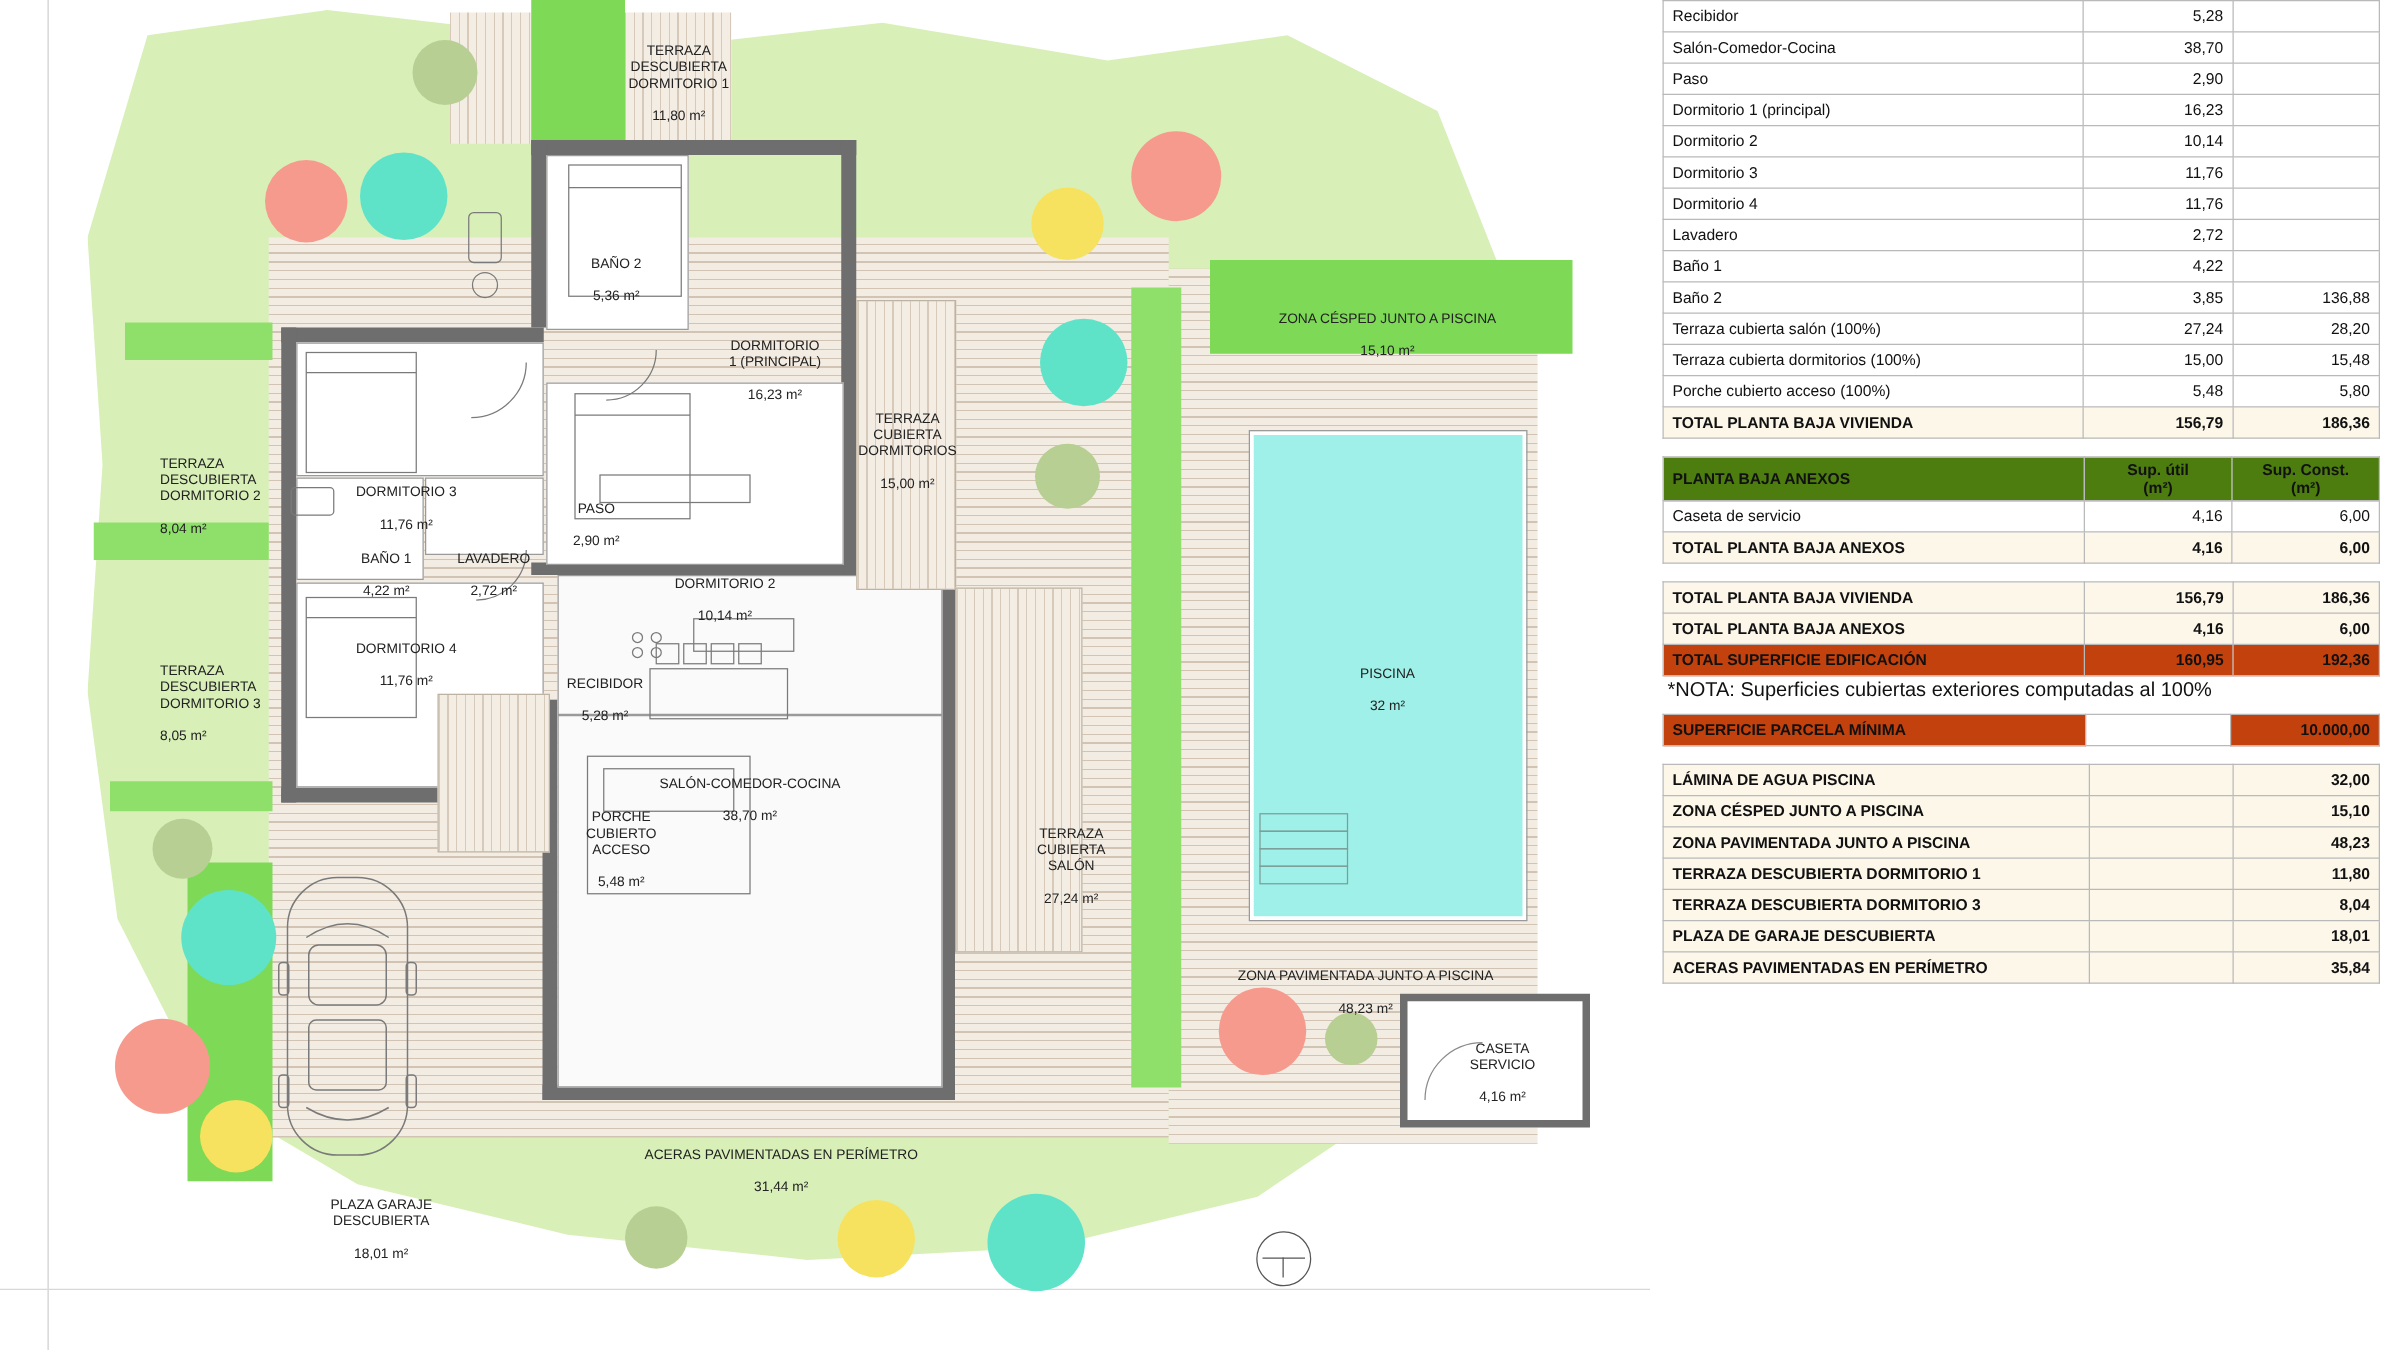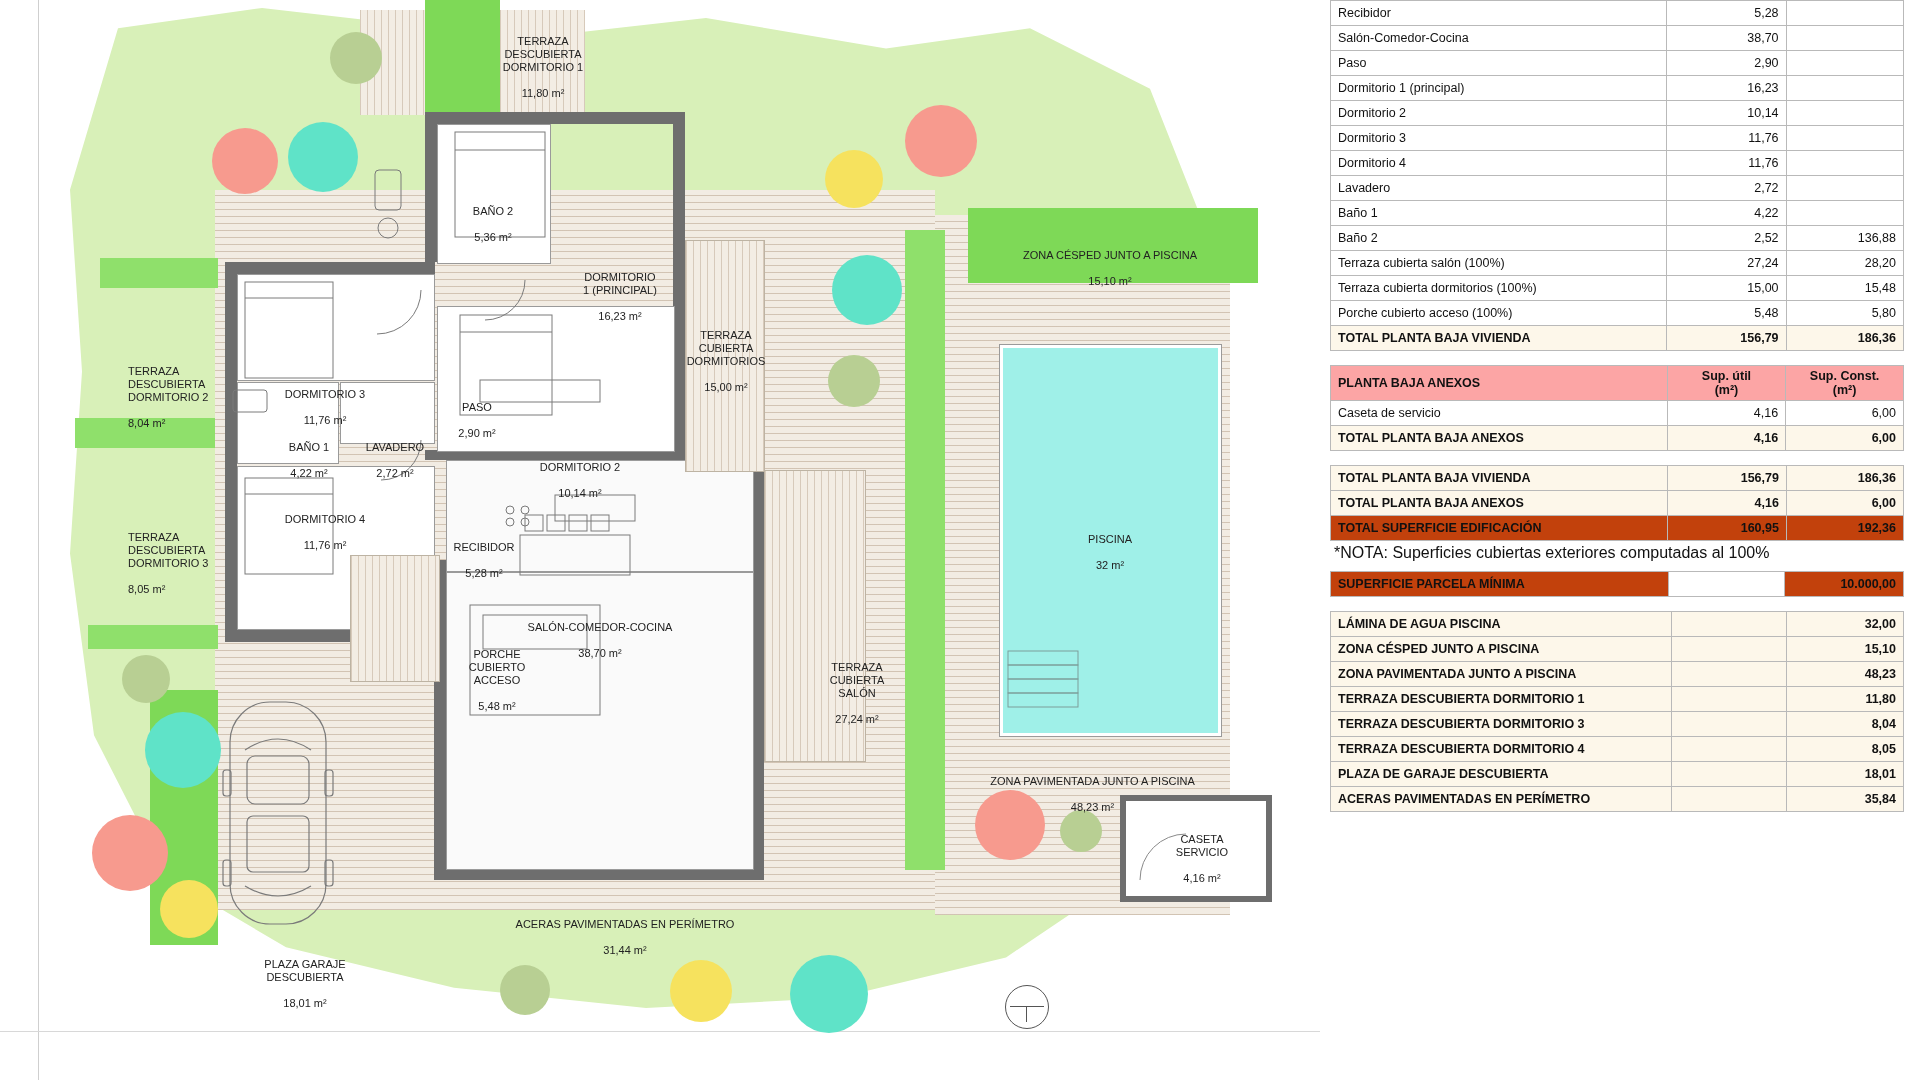--- a/index.html
+++ b/index.html
@@ -52,21 +52,21 @@
   
   .tables{position:absolute;left:1330px;top:0;width:590px;height:1080px;background:#fff;padding:0;}
   table.t{border-collapse:collapse;width:574px;margin:0 0 0 0;font-size:12.5px;}
   table.t td{border:1px solid #b9b9b9;padding:3px 7px;height:18px;color:#111;}
   td.c1{width:352px;}
   td.c2{width:112px;text-align:right;}
   td.c3{width:110px;text-align:right;}
   tr.bold td{font-weight:bold;}
   tr.shade td{background:#fdf7ea;}
   tr.blue td{background:#c2410c;}
-  tr.head td{font-weight:bold;text-align:center;background:#fca5a5;margin-top:33px;}
+  tr.head td{font-weight:bold;text-align:center;background:#4d7c0f;margin-top:33px;}
   .spacer{height:14px;}
   .note{font-size:16px;padding:3px 4px;color:#111;}
 </style>
 </head>
 <body>
 
 <div class="sheet">
 
   <div class="plan">
     <div class="plan-left-rule"></div>
@@ -369,21 +369,21 @@
             <td class="c2">2,72</td>
             <td class="c3"></td>
           </tr>
         <tr>
             <td class="c1">Baño 1</td>
             <td class="c2">4,22</td>
             <td class="c3"></td>
           </tr>
         <tr>
             <td class="c1">Baño 2</td>
-            <td class="c2">2,52</td>
+            <td class="c2">3,85</td>
             <td class="c3">136,88</td>
           </tr>
         <tr>
             <td class="c1">Terraza cubierta salón (100%)</td>
             <td class="c2">27,24</td>
             <td class="c3">28,20</td>
           </tr>
         <tr>
             <td class="c1">Terraza cubierta dormitorios (100%)</td>
             <td class="c2">15,00</td>
@@ -485,25 +485,20 @@
             <td class="c1">TERRAZA DESCUBIERTA DORMITORIO 1</td>
             <td class="c2"></td>
             <td class="c3">11,80</td>
           </tr>
         <tr class="bold shade">
             <td class="c1">TERRAZA DESCUBIERTA DORMITORIO 3</td>
             <td class="c2"></td>
             <td class="c3">8,04</td>
           </tr>
         <tr class="bold shade">
-            <td class="c1">TERRAZA DESCUBIERTA DORMITORIO 4</td>
-            <td class="c2"></td>
-            <td class="c3">8,05</td>
-          </tr>
-        <tr class="bold shade">
             <td class="c1">PLAZA DE GARAJE DESCUBIERTA</td>
             <td class="c2"></td>
             <td class="c3">18,01</td>
           </tr>
         <tr class="bold shade">
             <td class="c1">ACERAS PAVIMENTADAS EN PERÍMETRO</td>
             <td class="c2"></td>
             <td class="c3">35,84</td>
           </tr>
       </tbody>

